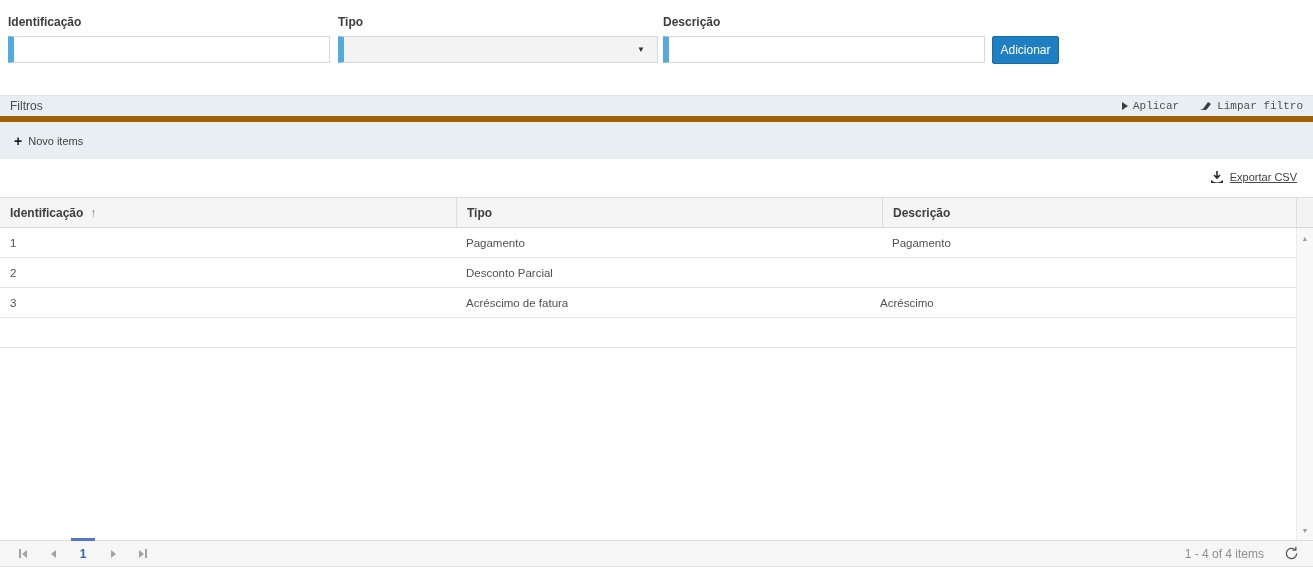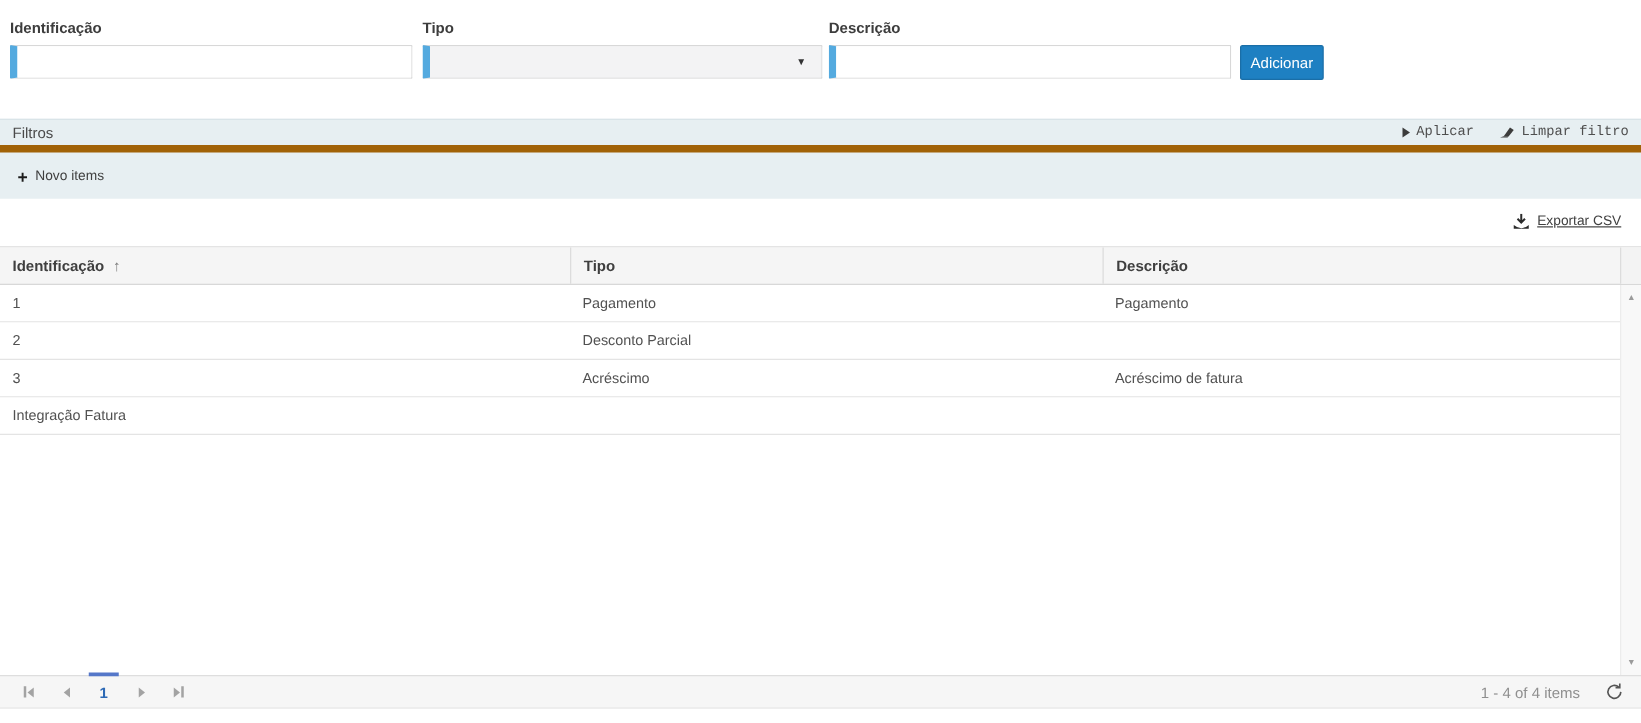--- a/index.html
+++ b/index.html
@@ -161,25 +161,24 @@
         <div class="bcell col-1">1</div>
         <div class="bcell col-2">Pagamento</div>
         <div class="bcell col-3">Pagamento</div>
       </div>
       <div class="grid-row">
         <div class="bcell col-1">2</div>
         <div class="bcell col-2">Desconto Parcial</div>
       </div>
       <div class="grid-row">
         <div class="bcell col-1">3</div>
+        <div class="bcell col-3">Acréscimo de fatura</div>
         <div class="bcell col-2">Acréscimo</div>
-        <div class="bcell col-3">Acréscimo de fatura</div>
-      </div>
-      <div class="grid-row">
-        <div class="bcell col-3">Integração Fatura</div>
+      </div>
+      <div class="grid-row">
       </div>
     </div>
     <div class="vscroll">
       <span class="vscroll-btn vscroll-up">▲</span>
       <span class="vscroll-btn vscroll-down">▼</span>
     </div>
   </div>
 
   <div class="pager">
     <span class="pg-btn">

